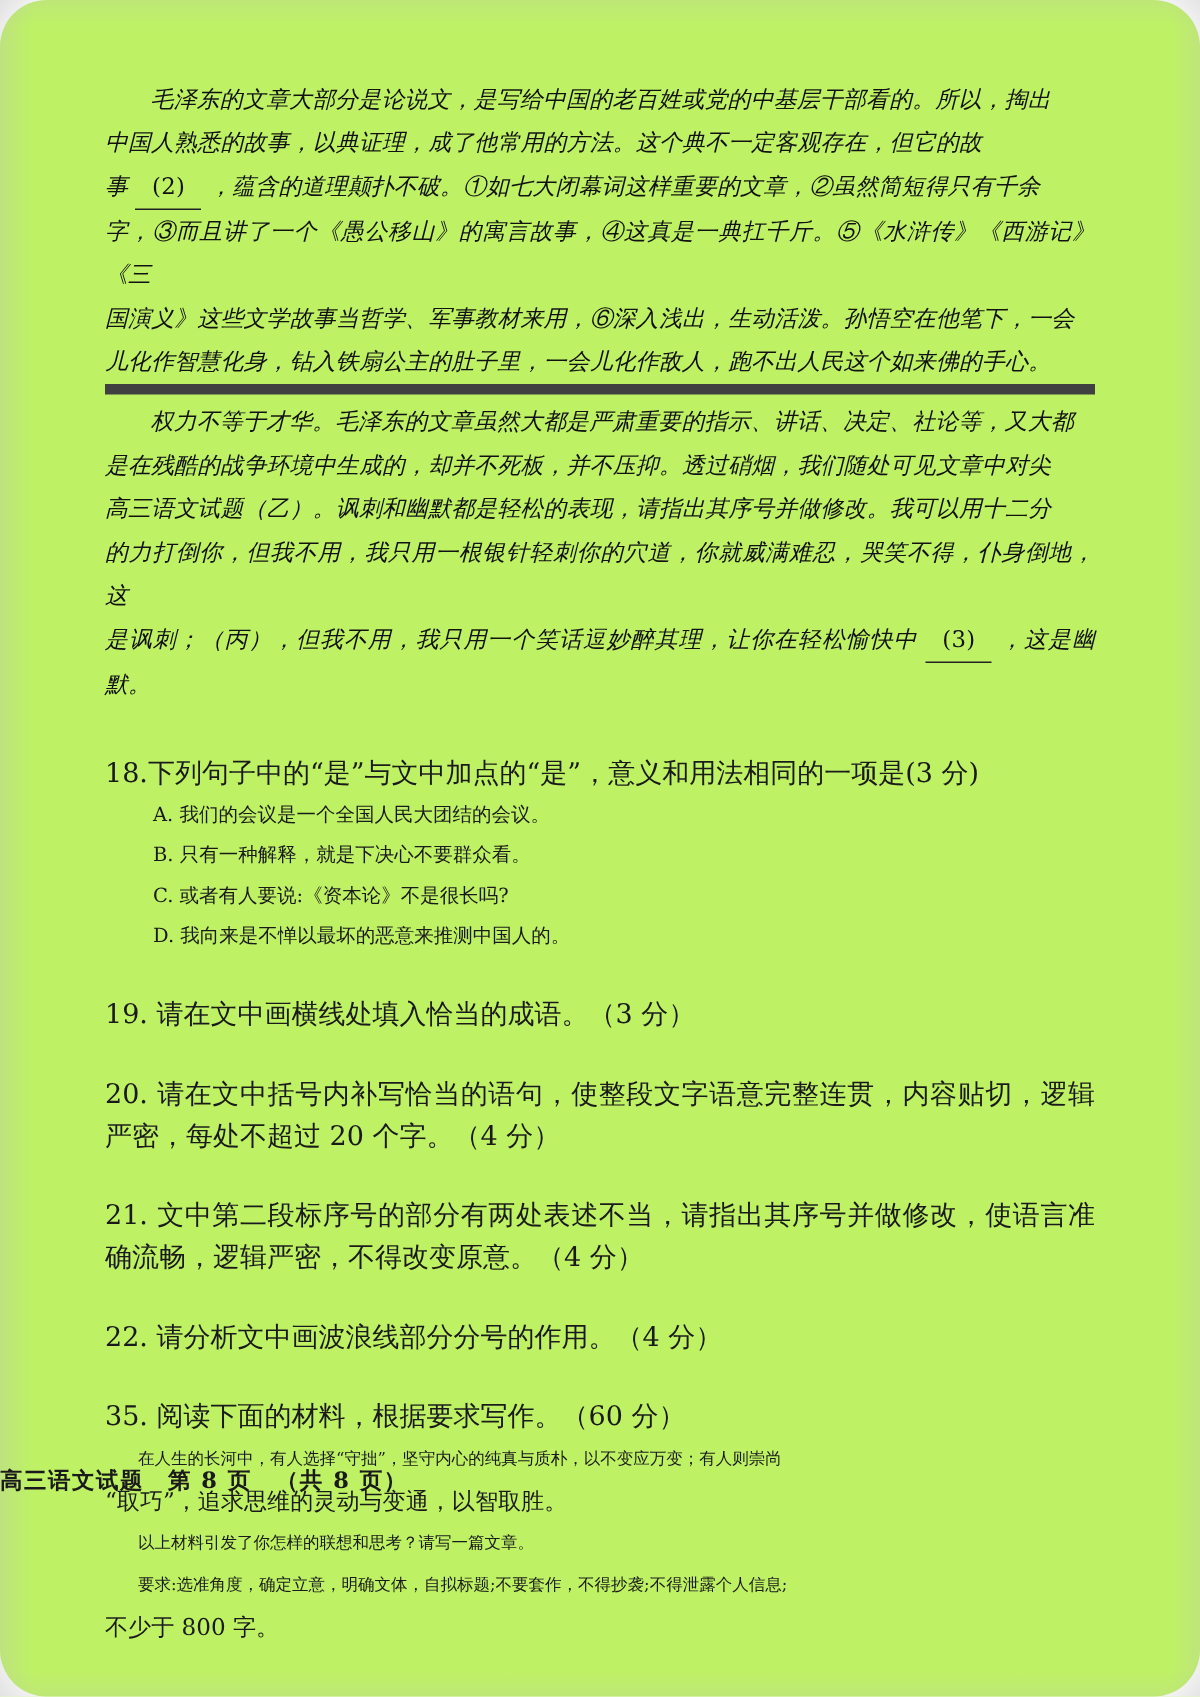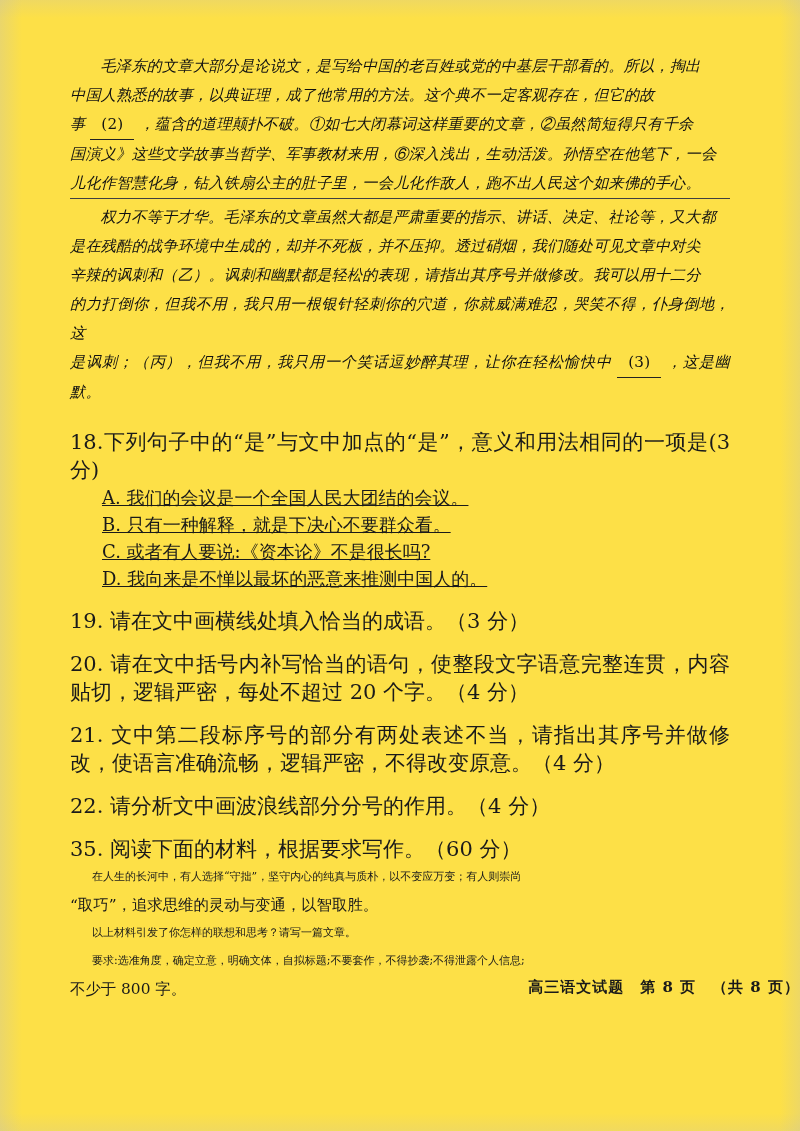--- a/index.html
+++ b/index.html
@@ -13,21 +13,22 @@
     position: relative;
     font-family: "DejaVu Serif", "Liberation Serif", serif;
     color: #1a1a1a;
     overflow: hidden;
   }
   .page {
     position: absolute;
     left: 0; top: 0;
     width: 800px;
     height: 1131px;
-    background: #fde047;
+    background: #bef264;
+    border-radius: 31px;
   }
   .paper-shade {
     position: absolute;
     left: 0; top: 0; right: 0; bottom: 0;
     background:
       linear-gradient(to right, rgba(190,190,190,0.30) 0px, rgba(255,255,255,0) 22px),
       linear-gradient(to left, rgba(190,190,190,0.25) 0px, rgba(255,255,255,0) 20px),
       linear-gradient(to bottom, rgba(190,190,190,0.22) 0px, rgba(255,255,255,0) 18px),
       linear-gradient(to top, rgba(190,190,190,0.20) 0px, rgba(255,255,255,0) 18px);
     pointer-events: none;
@@ -53,36 +54,35 @@
   }
   .indent2 { text-indent: 2em; }
   .blank {
     display: inline-block;
     min-width: 44px;
     text-align: center;
     border-bottom: 1px solid #222;
     font-style: normal;
   }
   .uline {
-    border-bottom: 1px solid #404040;
+    border-bottom: 7px solid #404040;
   }
   .q {
-    font-size: 21px;
+    font-size: 18px;
     line-height: 28px;
-    margin-top: 15px;
+    margin-top: 25px;
     text-align: justify;
   }
   .q .num {
     font-family: "DejaVu Serif", "Liberation Serif", serif;
   }
   .opt {
-    font-size: 18px;
+    font-size: 13px;
     line-height: 27px;
     margin-left: 32px;
-    text-decoration: underline;
   }
   .sec-title {
     font-size: 15.6px;
     line-height: 28px;
     font-weight: bold;
     margin-top: 8px;
   }
   .para {
     font-size: 11px;
     line-height: 28px;
@@ -93,21 +93,21 @@
     font-size: 15.4px;
     line-height: 28px;
     text-align: justify;
     padding-left: 0;
   }
   .footer {
     position: absolute;
     left: 0;
     top: 978px;
     width: 800px;
-    text-align: right;
+    text-align: left;
     font-size: 15px;
     font-weight: bold;
     letter-spacing: 1px;
   }
   .gap-sm { height: 6px; }
   .hand-block2 { margin-top: 4px; }
 </style>
 </head>
 <body>
 
@@ -117,29 +117,30 @@
   <div class="content">
 
     <div class="hand">
       <p class="indent2">毛泽东的文章大部分是论说文，是写给中国的老百姓或党的中基层干部看的。所以，掏出</p>
       <p>中国人熟悉的故事，以典证理，成了他常用的方法。这个典不一定客观存在，但它的故</p>
       <p>
         <span>事</span>
         <span class="blank">(2)</span>
         <span>，蕴含的道理颠扑不破。①如七大闭幕词这样重要的文章，②虽然简短得只有千余</span>
       </p>
+      <p>字，③而且讲了一个《愚公移山》的寓言故事，④这真是一典扛千斤。⑤《水浒传》《西游记》《三</p>
       <p><span>国演义》这些文学故事当哲学、军事教材来用，⑥深入浅出，生动活泼。孙悟空在他笔下，一会</span></p>
       <p class="uline">儿化作智慧化身，钻入铁扇公主的肚子里，一会儿化作敌人，跑不出人民这个如来佛的手心。</p>
     </div>
 
     <div class="hand hand-block2">
       <p class="indent2">权力不等于才华。毛泽东的文章虽然大都是严肃重要的指示、讲话、决定、社论等，又大都</p>
       <p>是在残酷的战争环境中生成的，却并不死板，并不压抑。透过硝烟，我们随处可见文章中对尖</p>
       <p>
-        <span>辛辣的讽刺和（乙）</span><span>。讽刺和幽默都是轻松的表现，请指出其序号并做修改。我可以用十二分</span>
+        <span>高三语文试题（乙）</span><span>。讽刺和幽默都是轻松的表现，请指出其序号并做修改。我可以用十二分</span>
       </p>
       <p>的力打倒你，但我不用，我只用一根银针轻刺你的穴道，你就威满难忍，哭笑不得，仆身倒地，这</p>
       <p>
         <span>是讽刺；（丙）</span><span>，但我不用，我只用一个笑话逗妙醉其理，让你在轻松愉快中</span>
         <span class="blank">(3)</span>
         <span>，这是幽默。</span>
       </p>
     </div>
 
     <div class="gap-sm"></div>

